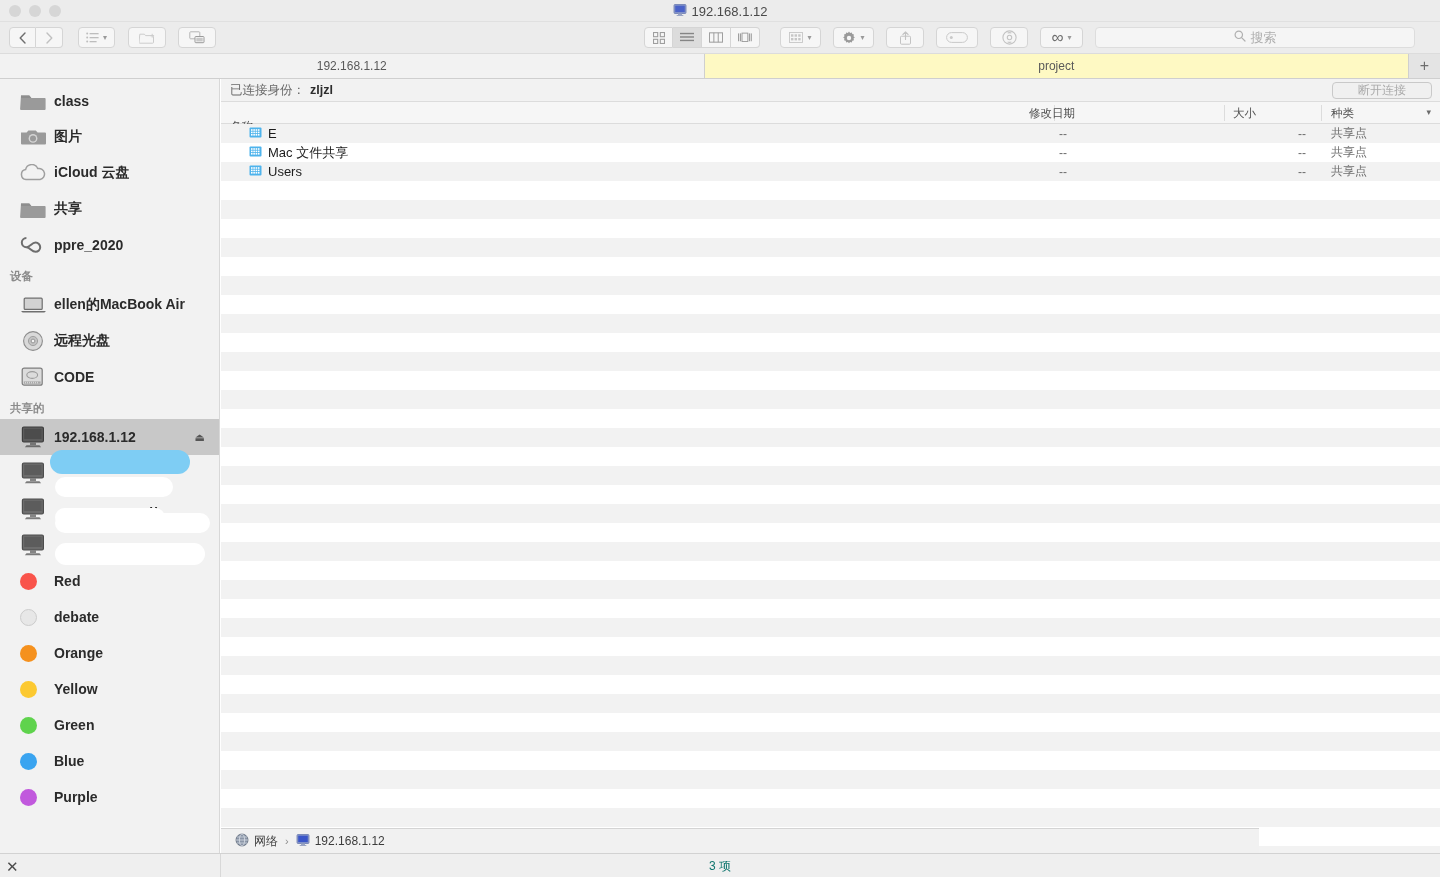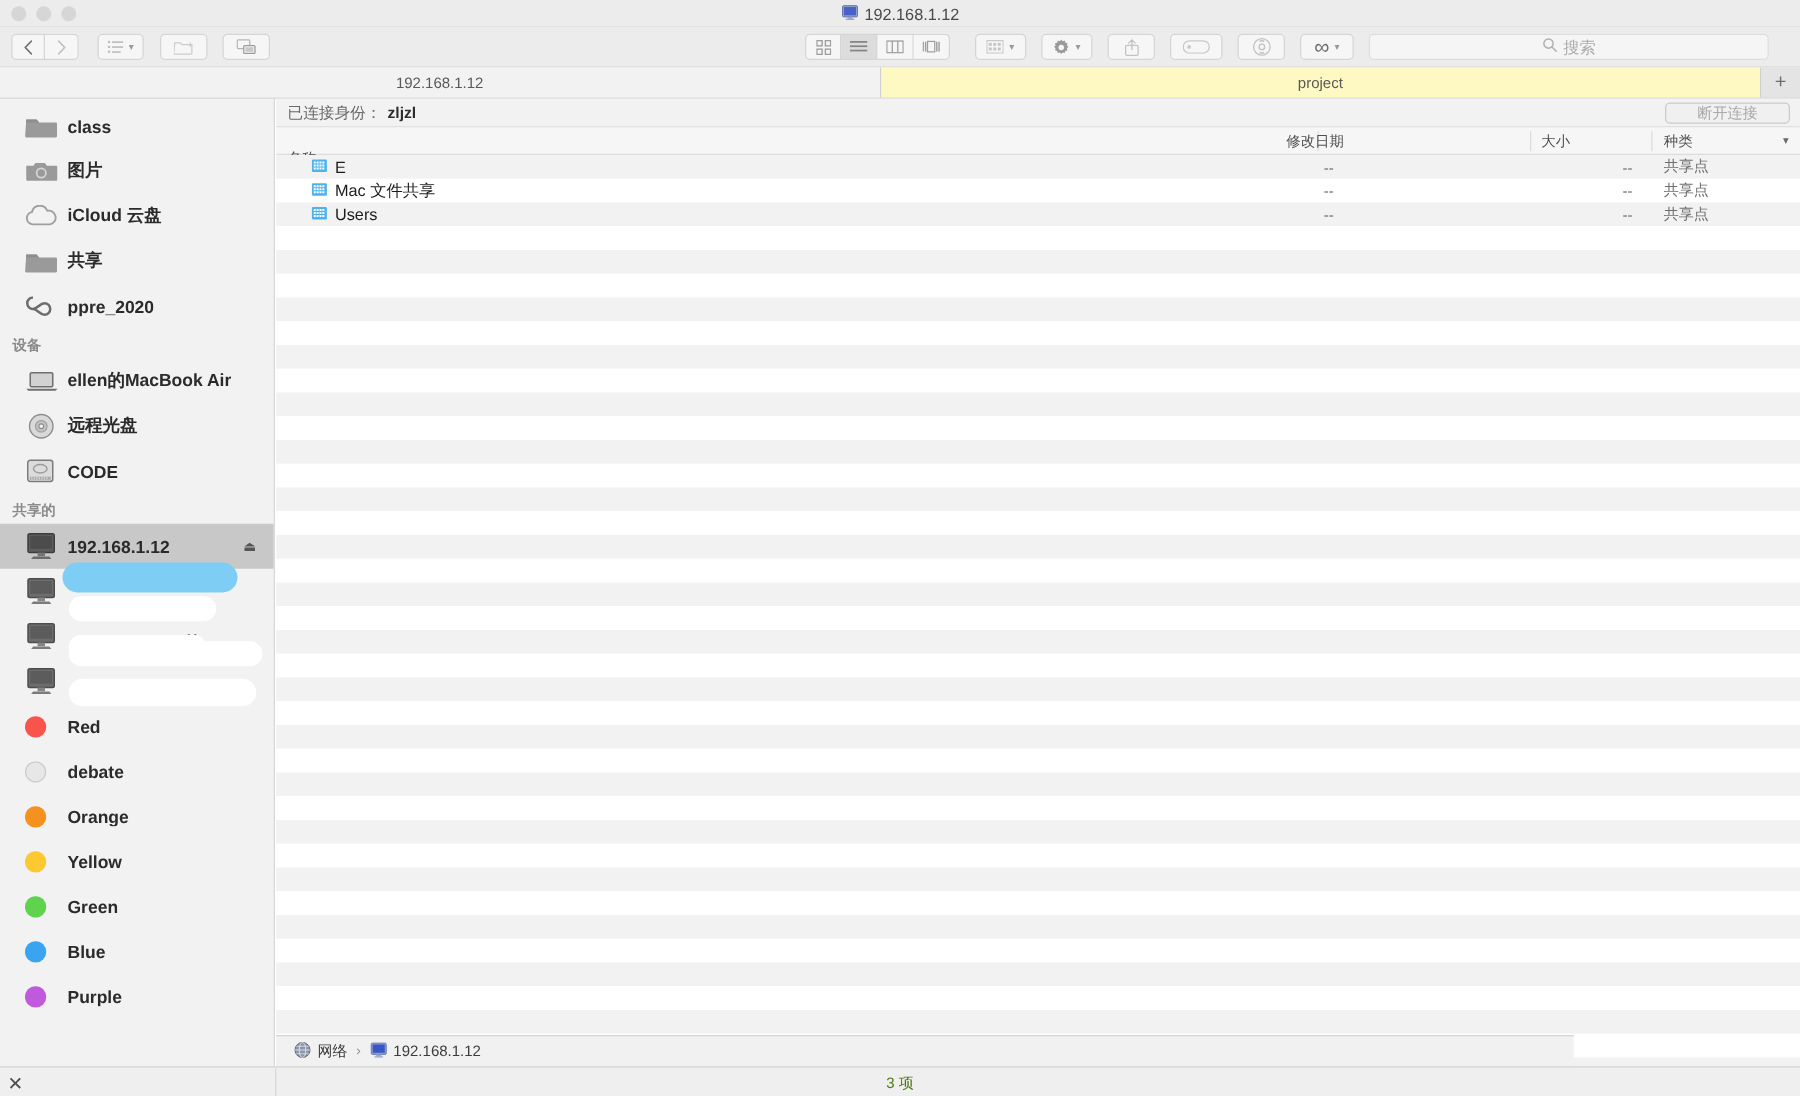--- a/index.html
+++ b/index.html
@@ -137,21 +137,21 @@
 
   
   .statusbar {
     position: absolute; top: 853px; left: 0; width: 1440px; height: 24px;
     background: #efefef; border-top: 1px solid #d2d2d2;
   }
   .status-close { position: absolute; left: 6px; top: 4px; font-size: 15px; color: #4c4c4c; }
   .status-count {
     position: absolute; top: 0; left: 0; width: 1440px; height: 24px;
     display: flex; align-items: center; justify-content: center;
-    font-size: 12px; color: #4d7c0f;
+    font-size: 12px; color: #0f766e;
   }
   .sb-divider { position: absolute; left: 220px; top: 0; width: 1px; height: 24px; background: #d8d8d8; }
 </style>
 </head>
 <body>
 
 <div id="window">
 
   <div class="titlebar">
     <div class="traffic">

